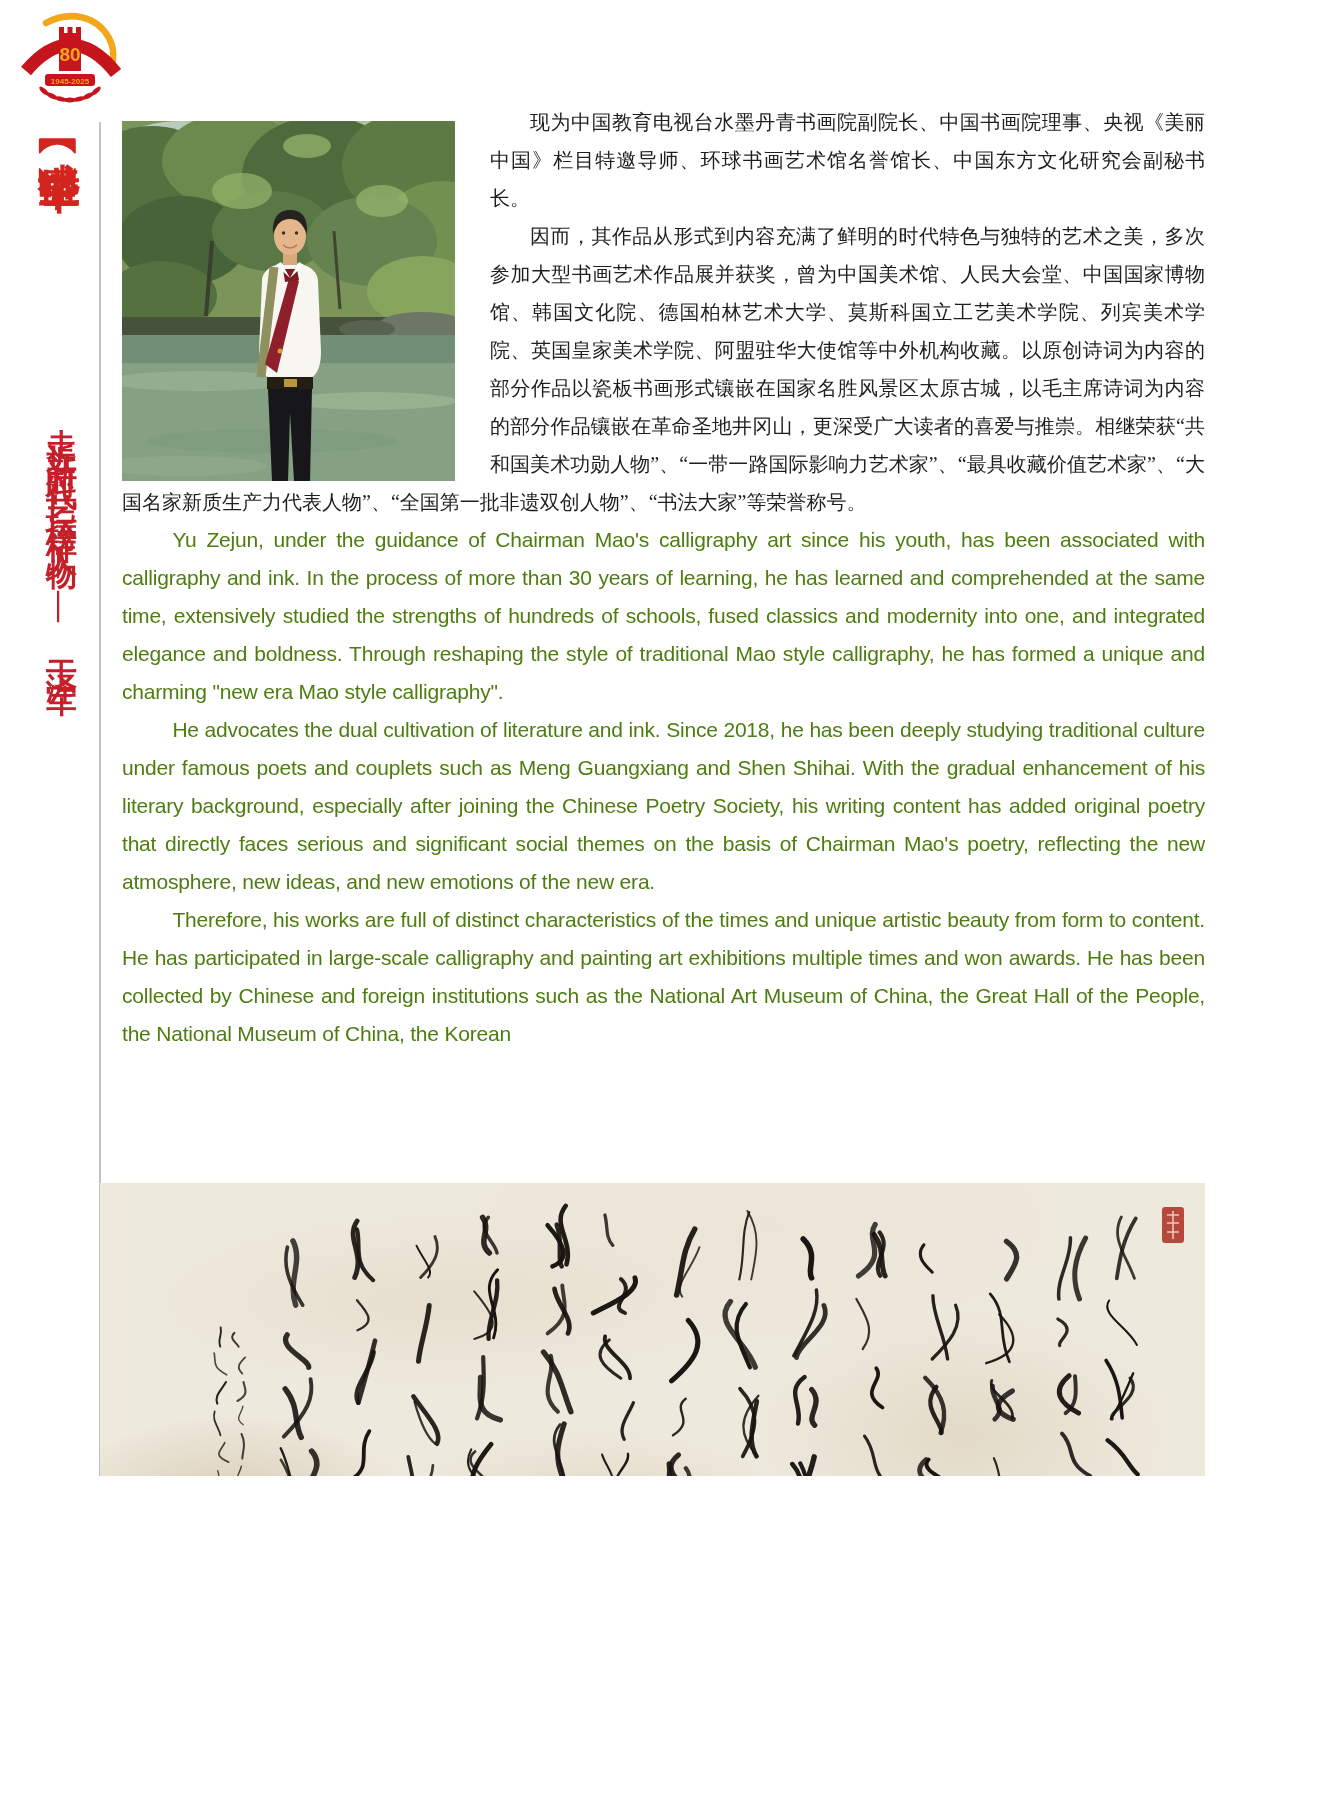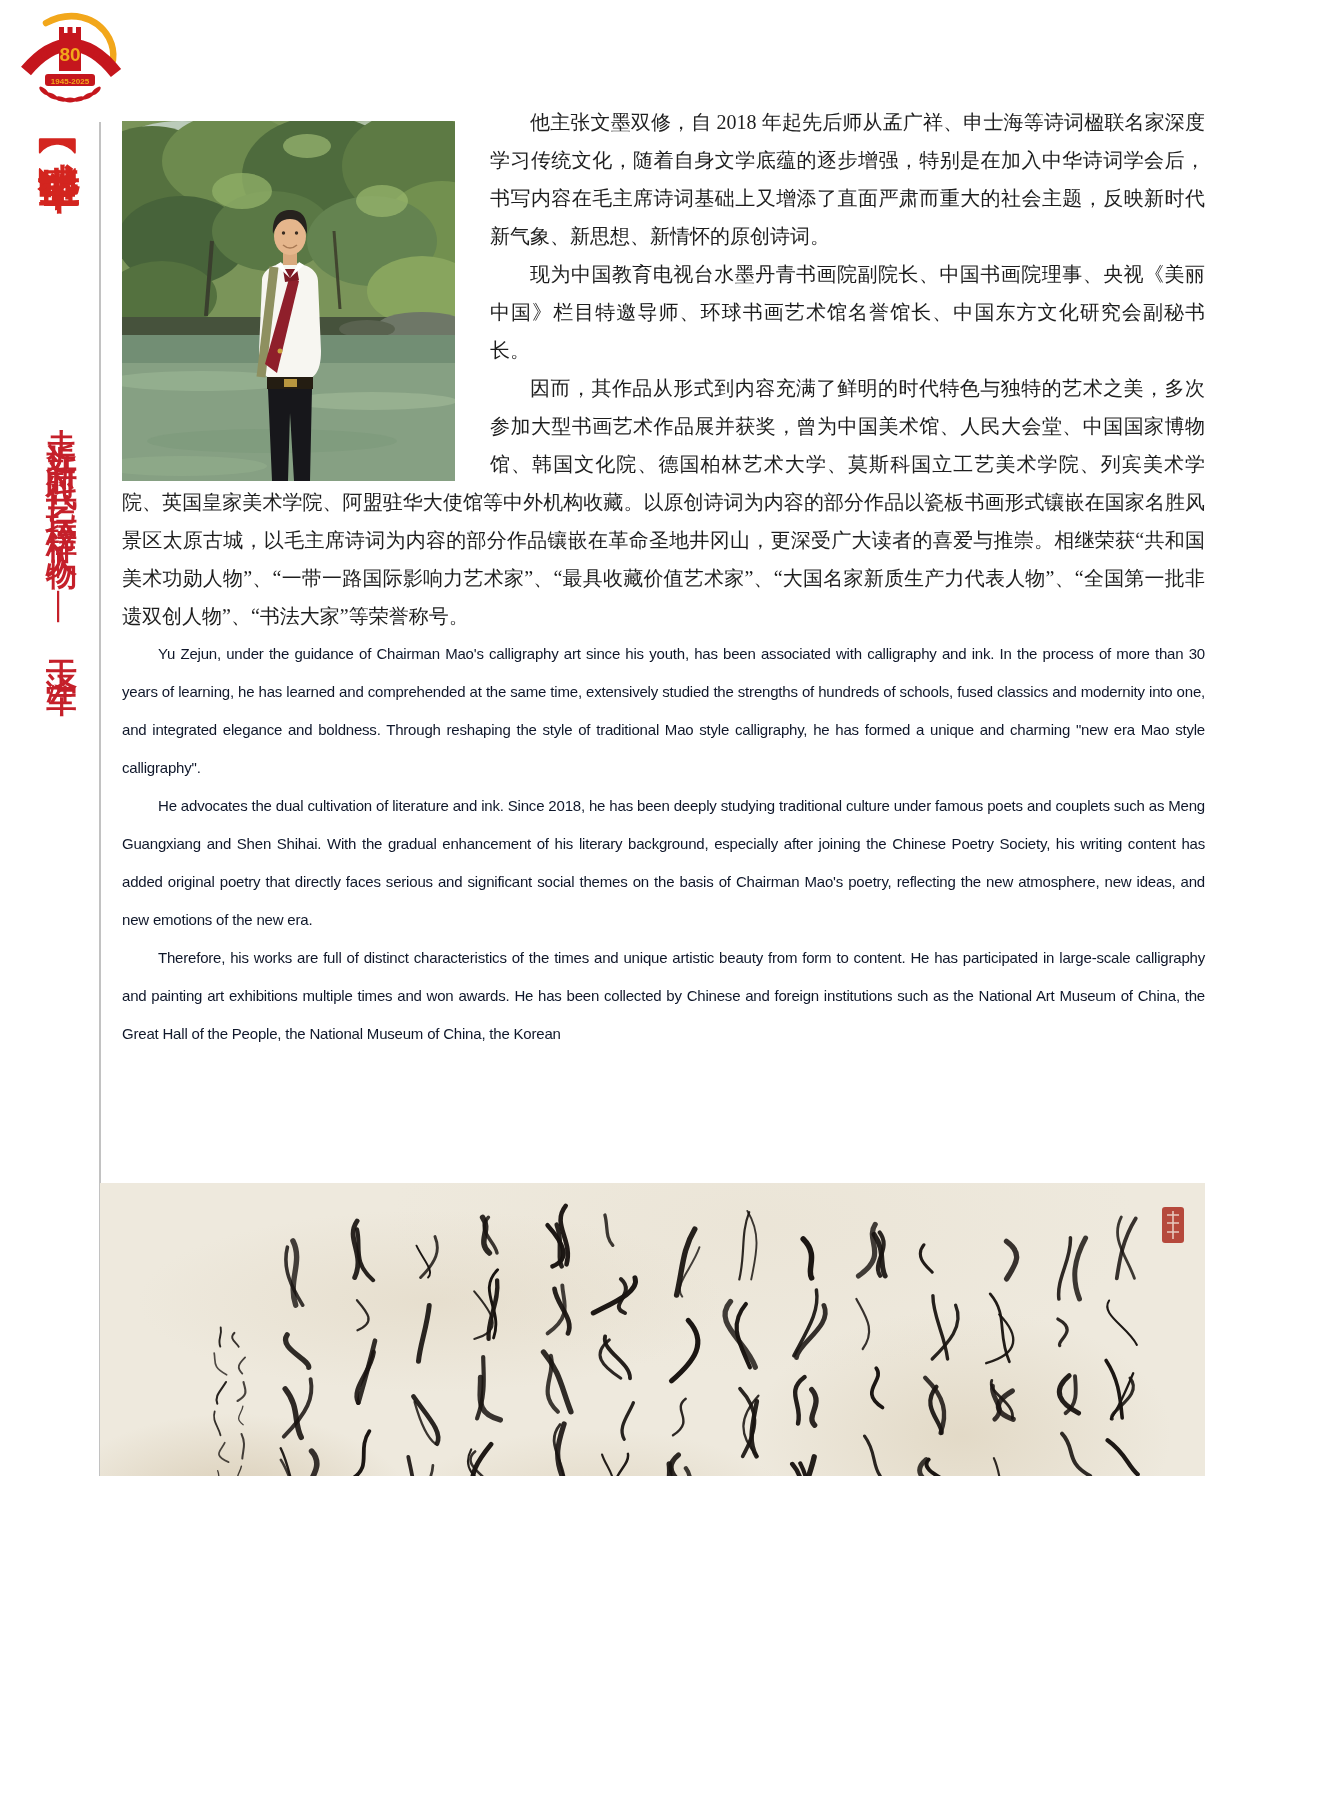--- a/index.html
+++ b/index.html
@@ -15,21 +15,21 @@
   .divider{position:absolute;left:99px;top:122px;width:2px;height:1482px;background:#c2c2c2;}
   
   .photo{position:absolute;left:122px;top:121px;width:333px;height:360px;overflow:hidden;z-index:2;}
   .photo svg{display:block;width:100%;height:100%;}
   
   .flow{position:absolute;left:122px;top:103px;width:1083px;line-height:38px;
         text-align:justify;color:#1e1e1e;z-index:1;}
   .float-spacer{float:left;width:368px;height:370px;}
   .flow p{margin:0;}
   .zh p{font-size:20px;text-indent:2em;font-family:"Liberation Serif","DejaVu Serif",serif;}
-  .en p{font-size:15px;text-indent:2.4em;color:#0f172a;letter-spacing:-0.2px;
+  .en p{font-size:21px;text-indent:2.4em;color:#4d7c0f;letter-spacing:-0.2px;
         font-family:"Liberation Sans","DejaVu Sans",sans-serif;}
   
   .artwork{position:absolute;left:100px;top:1183px;width:1105px;height:421px;z-index:3;
      background:
        radial-gradient(ellipse 260px 140px at 12% 78%, rgba(188,166,128,.45), transparent 70%),
        radial-gradient(ellipse 320px 160px at 45% 85%, rgba(196,176,140,.40), transparent 70%),
        radial-gradient(ellipse 300px 180px at 78% 60%, rgba(205,189,158,.35), transparent 70%),
        radial-gradient(ellipse 420px 130px at 30% 28%, rgba(224,214,194,.55), transparent 70%),
        radial-gradient(ellipse 500px 200px at 60% 10%, rgba(233,226,211,.6), transparent 75%),
        #eee9dd;}
@@ -130,21 +130,20 @@
         <circle cx="161.5" cy="112" r="1.7" fill="#3a2d22"></circle>
         <circle cx="174.5" cy="112" r="1.7" fill="#3a2d22"></circle>
         <path d="M161 124 Q168 130 175 124" stroke="#a97a55" fill="none" stroke-width="1.6"></path>
       </g>
     </svg>
   </div>
 
   <div class="flow">
     <div class="float-spacer"></div>
     <div class="zh">
-      <p>他主张文墨双修，自 2018 年起先后师从孟广祥、申士海等诗词楹联名家深度学习传统文化，随着自身文学底蕴的逐步增强，特别是在加入中华诗词学会后，书写内容在毛主席诗词基础上又增添了直面严肃而重大的社会主题，反映新时代新气象、新思想、新情怀的原创诗词。</p>
       <p>现为中国教育电视台水墨丹青书画院副院长、中国书画院理事、央视《美丽中国》栏目特邀导师、环球书画艺术馆名誉馆长、中国东方文化研究会副秘书长。</p>
       <p>因而，其作品从形式到内容充满了鲜明的时代特色与独特的艺术之美，多次参加大型书画艺术作品展并获奖，曾为中国美术馆、人民大会堂、中国国家博物馆、韩国文化院、德国柏林艺术大学、莫斯科国立工艺美术学院、列宾美术学院、英国皇家美术学院、阿盟驻华大使馆等中外机构收藏。以原创诗词为内容的部分作品以瓷板书画形式镶嵌在国家名胜风景区太原古城，以毛主席诗词为内容的部分作品镶嵌在革命圣地井冈山，更深受广大读者的喜爱与推崇。相继荣获“共和国美术功勋人物”、“一带一路国际影响力艺术家”、“最具收藏价值艺术家”、“大国名家新质生产力代表人物”、“全国第一批非遗双创人物”、“书法大家”等荣誉称号。</p>
     </div>
     <div class="en">
       <p>Yu Zejun, under the guidance of Chairman Mao's calligraphy art since his youth, has been associated with calligraphy and ink. In the process of more than 30 years of learning, he has learned and comprehended at the same time, extensively studied the strengths of hundreds of schools, fused classics and modernity into one, and integrated elegance and boldness. Through reshaping the style of traditional Mao style calligraphy, he has formed a unique and charming "new era Mao style calligraphy".</p>
       <p>He advocates the dual cultivation of literature and ink. Since 2018, he has been deeply studying traditional culture under famous poets and couplets such as Meng Guangxiang and Shen Shihai. With the gradual enhancement of his literary background, especially after joining the Chinese Poetry Society, his writing content has added original poetry that directly faces serious and significant social themes on the basis of Chairman Mao's poetry, reflecting the new atmosphere, new ideas, and new emotions of the new era.</p>
       <p>Therefore, his works are full of distinct characteristics of the times and unique artistic beauty from form to content. He has participated in large-scale calligraphy and painting art exhibitions multiple times and won awards. He has been collected by Chinese and foreign institutions such as the National Art Museum of China, the Great Hall of the People, the National Museum of China, the Korean</p>
     </div>
   </div>
 

